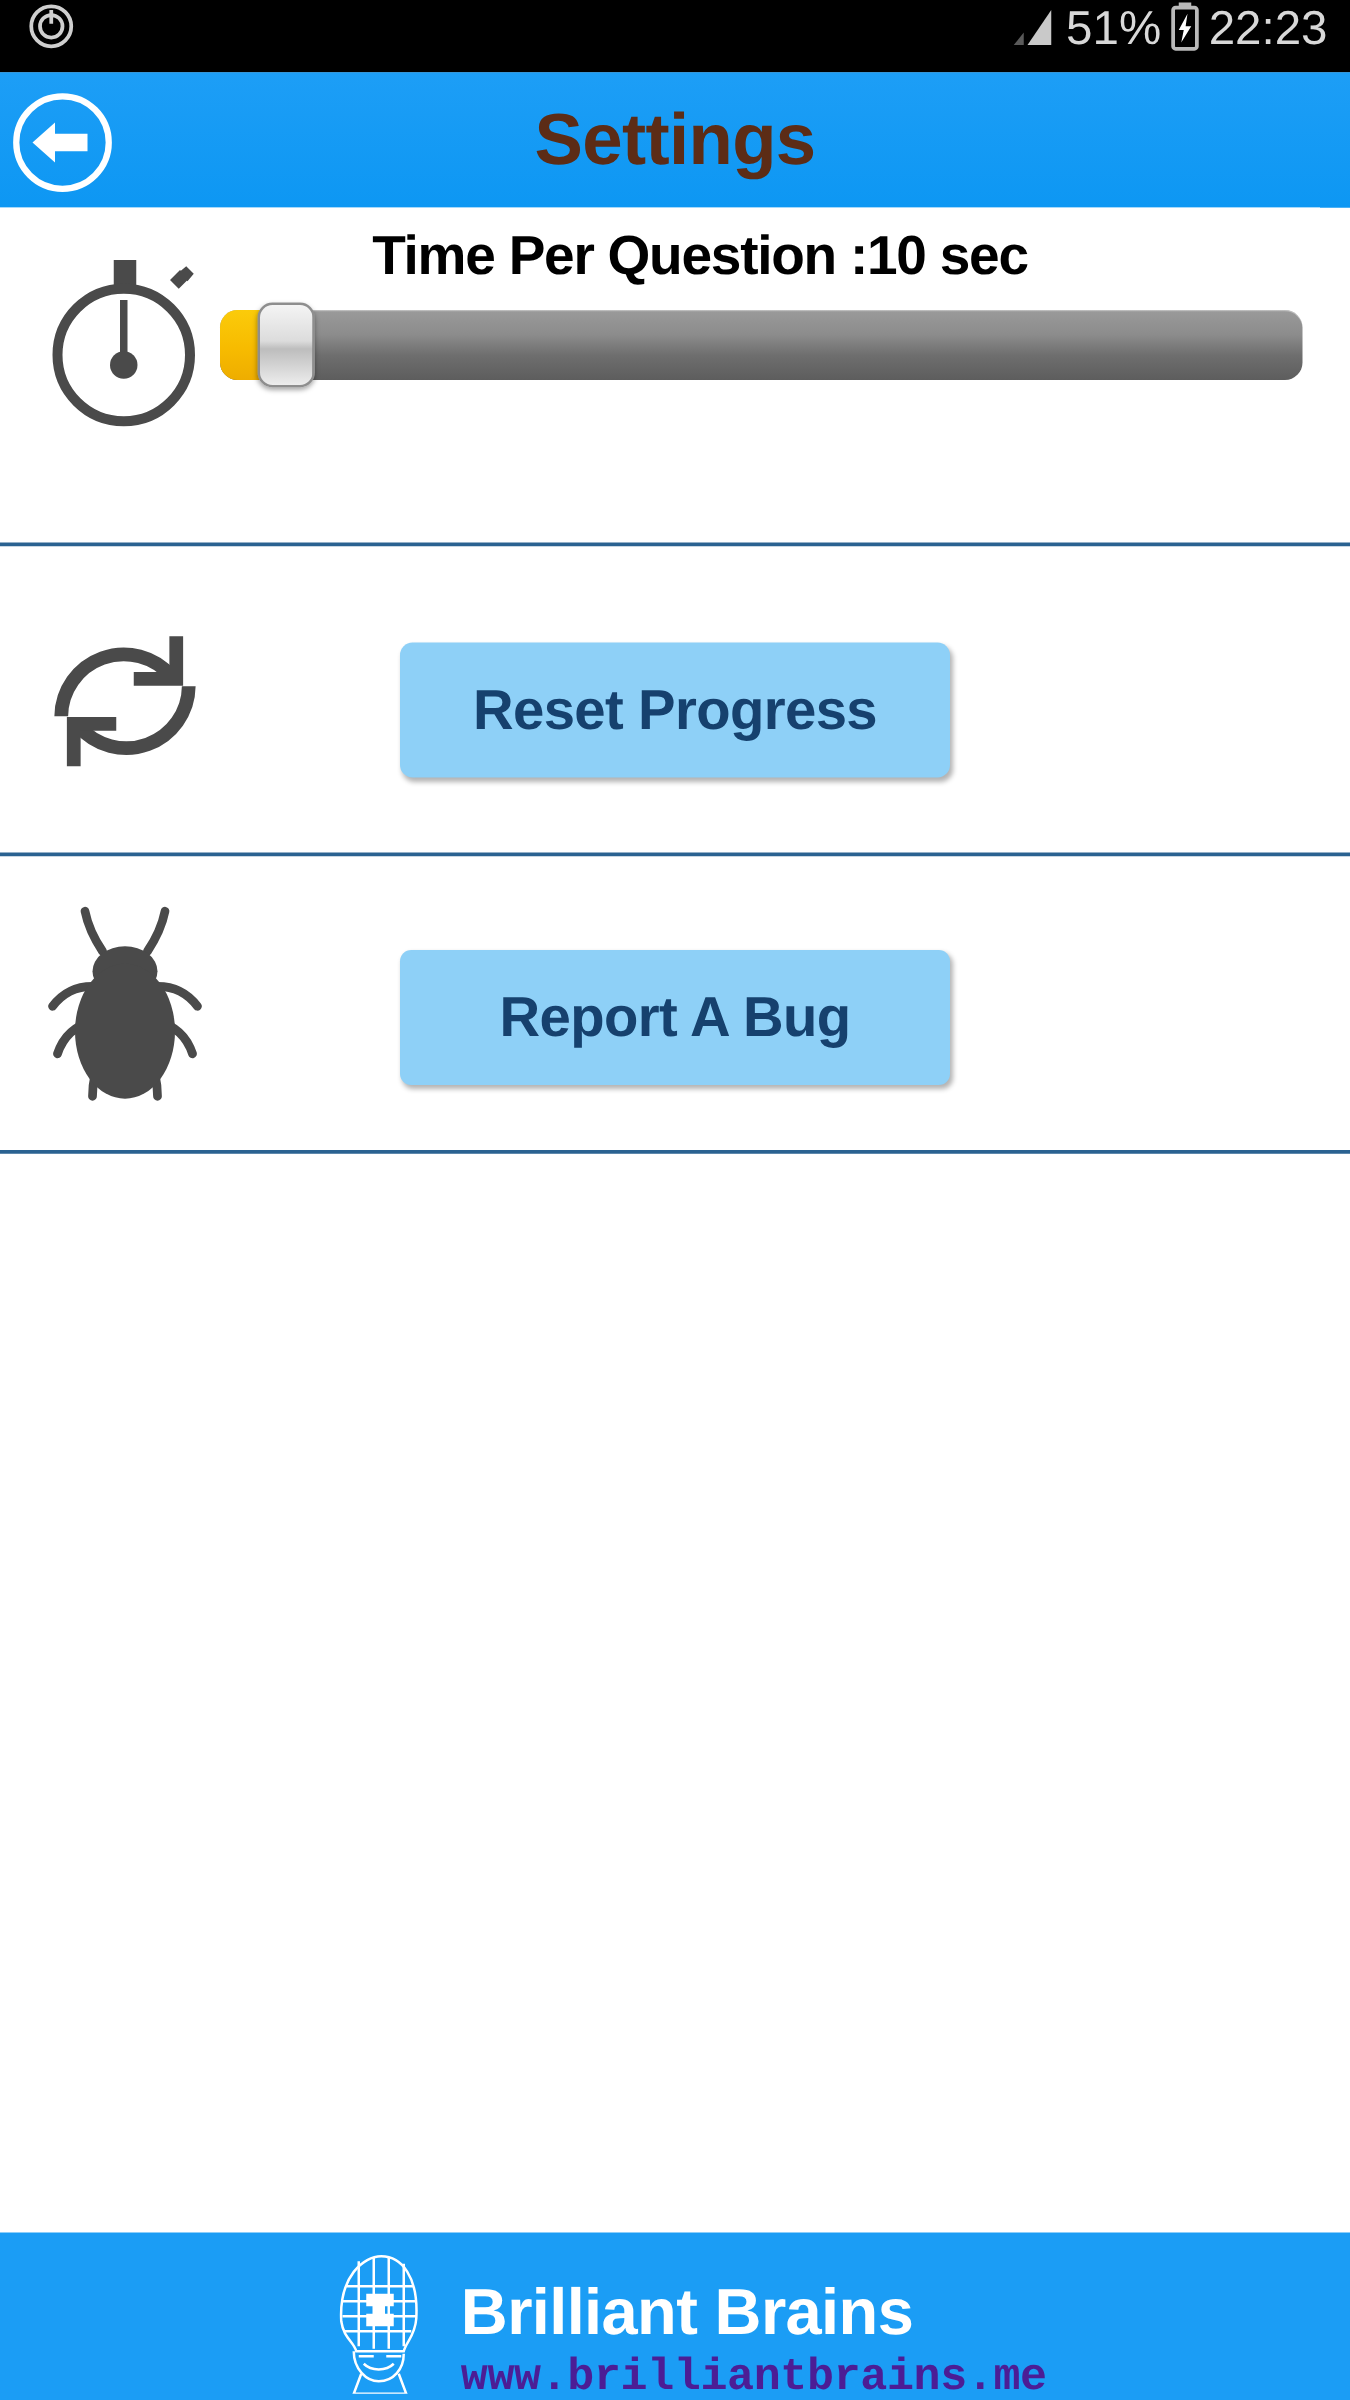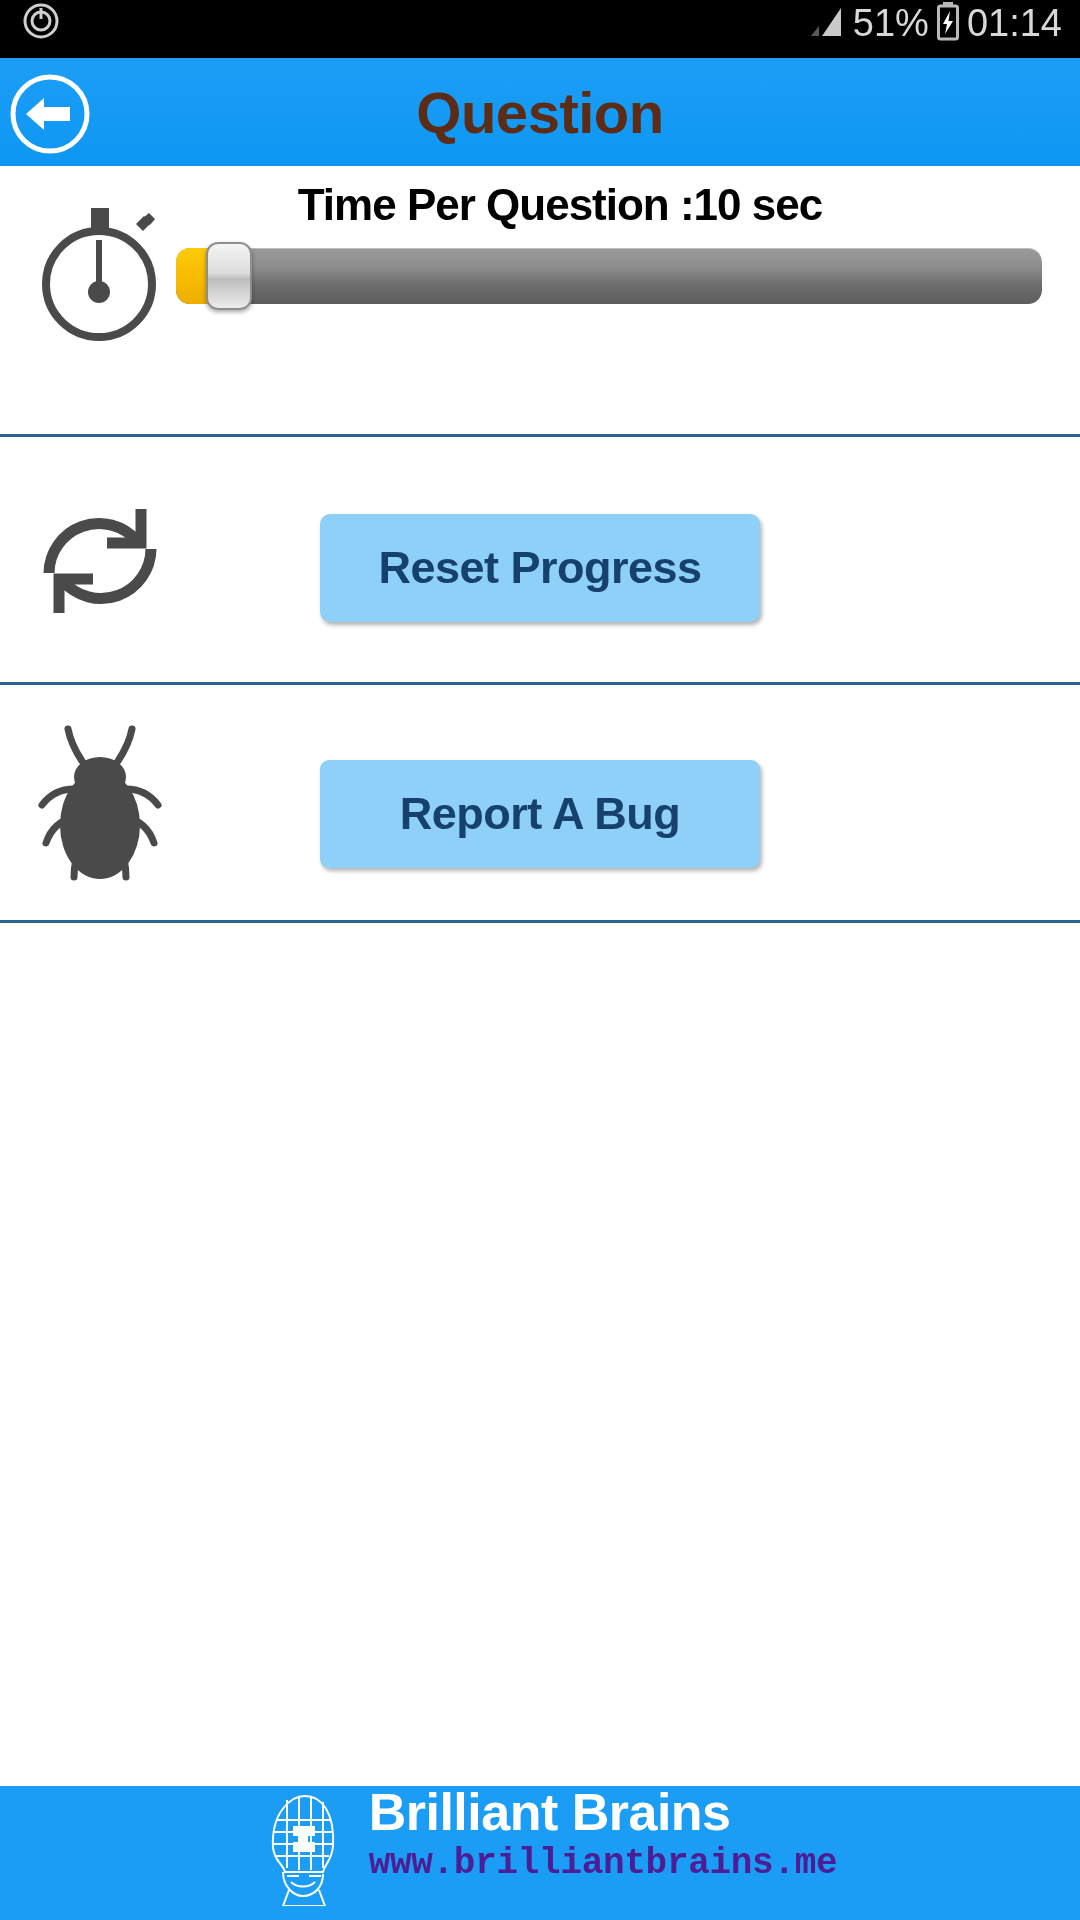--- a/index.html
+++ b/index.html
@@ -196,21 +196,21 @@
 
   
   #footer-banner {
     position: absolute;
     left: 0;
     bottom: 0;
     width: 1080px;
     height: 134px;
     background: #1b9df5;
     display: flex;
-    align-items: flex-start;
+    align-items: flex-end;
     justify-content: center;
     gap: 16px;
     cursor: pointer;
   }
   #footer-logo-mark { display: block; }
   #footer-text {
     display: flex;
     flex-direction: column;
     align-items: flex-start;
     line-height: 1;
@@ -253,32 +253,32 @@
       </svg>
     </span>
     <span class="status-text">51%</span>
     <span class="status-icon">
       <svg width="26" height="40" viewBox="0 0 26 40">
         <rect x="8" y="1" width="10" height="4" fill="#b9b9b9"></rect>
         <rect x="3.5" y="5" width="19" height="33" rx="2" fill="none" stroke="#b9b9b9" stroke-width="3"></rect>
         <polygon points="15,10 8,23 12,23 10,33 18,20 13.5,20" fill="#ffffff"></polygon>
       </svg>
     </span>
-    <span class="status-text">01:14</span>
+    <span class="status-text">22:23</span>
   </div>
 </div>
 
 <div id="app-bar">
   <div id="back-button">
     <svg width="84" height="84" viewBox="0 0 84 84">
       <circle cx="42" cy="42" r="37" fill="none" stroke="#ffffff" stroke-width="5"></circle>
       <polygon points="18,42 36,26 36,35 62,35 62,49 36,49 36,58" fill="#ffffff"></polygon>
     </svg>
   </div>
-  <div id="app-title">Question</div>
+  <div id="app-title">Settings</div>
 </div>
 
 <div id="content">
 
   <div class="row" id="row-time">
     <div class="row-icon" id="stopwatch-icon-wrap">
       <svg width="138" height="140" viewBox="0 0 138 140">
         <rect x="60" y="4" width="18" height="20" fill="#4a4a4a"></rect>
         <path d="M105 20 l8 -8 l7 7 l-8 8 z M112 14 l6 -5 l6 6 l-5 6 z" fill="#4a4a4a"></path>
         <circle cx="68" cy="80" r="53" fill="none" stroke="#4a4a4a" stroke-width="8"></circle>

